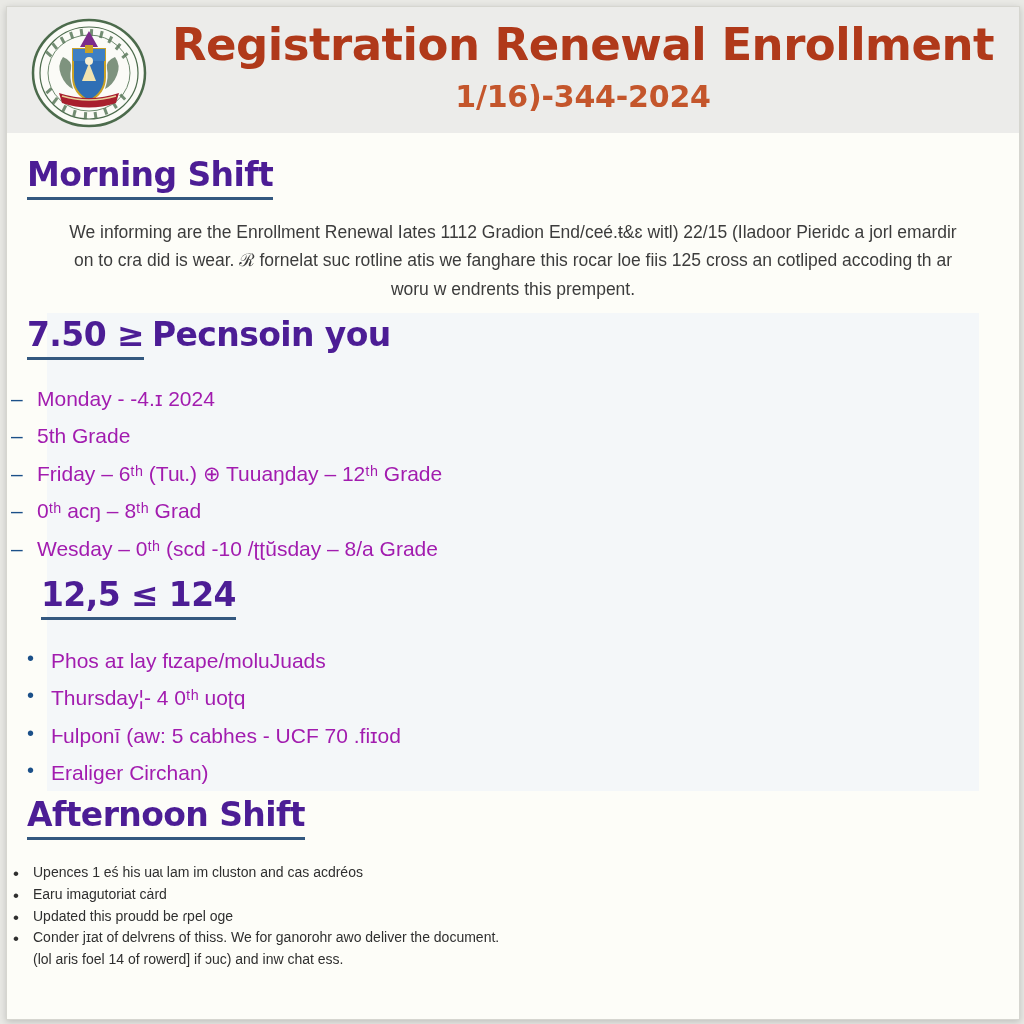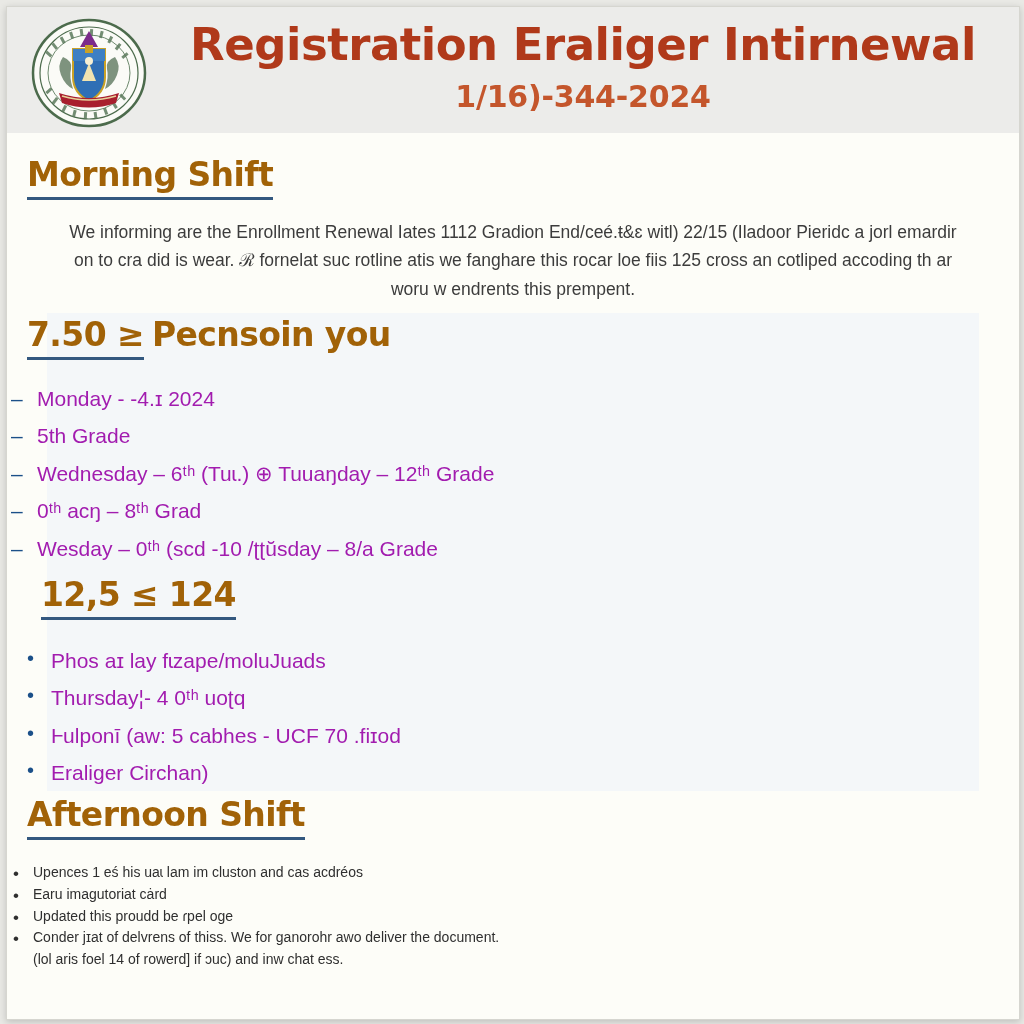--- a/index.html
+++ b/index.html
@@ -96,21 +96,21 @@
     left: 0; top: 0; right: 0; bottom: 0;
   }
 
   .section { position: absolute; left: 0; width: 100%; }
 
   h2.heading {
     margin: 0;
     font-family: "DejaVu Sans", sans-serif;
     font-weight: bold;
     font-size: 33px;
-    color: #a16207;
+    color: #4c1d95;
     letter-spacing: -0.6px;
     display: inline-block;
     padding-bottom: 2px;
   }
   h2.heading .underlined {
     border-bottom: 3px solid #33587f;
     padding-bottom: 3px;
     display: inline-block;
   }
   h2.heading .plain { display: inline-block; padding-left: 8px; }
@@ -232,21 +232,21 @@
 
         <path d="M60 46 l7 18 h-14z" fill="#f0e3b0"></path>
         <circle cx="60" cy="44" r="4" fill="#f6efd2"></circle>
 
         <path d="M30 76 q30 10 60 0 l-3 10 q-27 9 -54 0z" fill="#a81f2e"></path>
         <path d="M33 79 q27 8 54 0" fill="none" stroke="#e8d39a" stroke-width="1.6"></path>
       </svg>
     </div>
 
     <div class="header-text">
-      <div class="doc-title">Registration Eraliger Intirnewal</div>
+      <div class="doc-title">Registration Renewal Enrollment</div>
       <div class="doc-subtitle">1/16)-344-2024</div>
     </div>
   </div>
 
   <div class="body-area">
 
     <div class="tint-panel"></div>
 
     <div class="content">
 
@@ -263,21 +263,21 @@
 
       <div class="section" style="top: 182px;">
         <div class="heading-left">
           <h2 class="heading">
             <span class="underlined">7.50 ≥</span><span class="plain">Pecnsoin you</span>
           </h2>
         </div>
         <ul class="dash-list indent-dash" style="margin-top:18px;">
           <li>Monday - -4.ɪ 2024</li>
           <li>5th Grade</li>
-          <li>Wednesday – 6ᵗʰ (Tuɩ.) ⊕ Tuuaŋday – 12ᵗʰ Grade</li>
+          <li>Friday – 6ᵗʰ (Tuɩ.) ⊕ Tuuaŋday – 12ᵗʰ Grade</li>
           <li>0ᵗʰ acŋ – 8ᵗʰ Grad</li>
           <li>Wesday – 0ᵗʰ (scd -10 /ʈʈŭsday – 8/a Grade</li>
         </ul>
       </div>
 
       <div class="section" style="top: 442px; padding-left: 14px;">
         <div class="heading-left">
           <h2 class="heading">
             <span class="underlined">12,5 ≤ 124</span>
           </h2>

